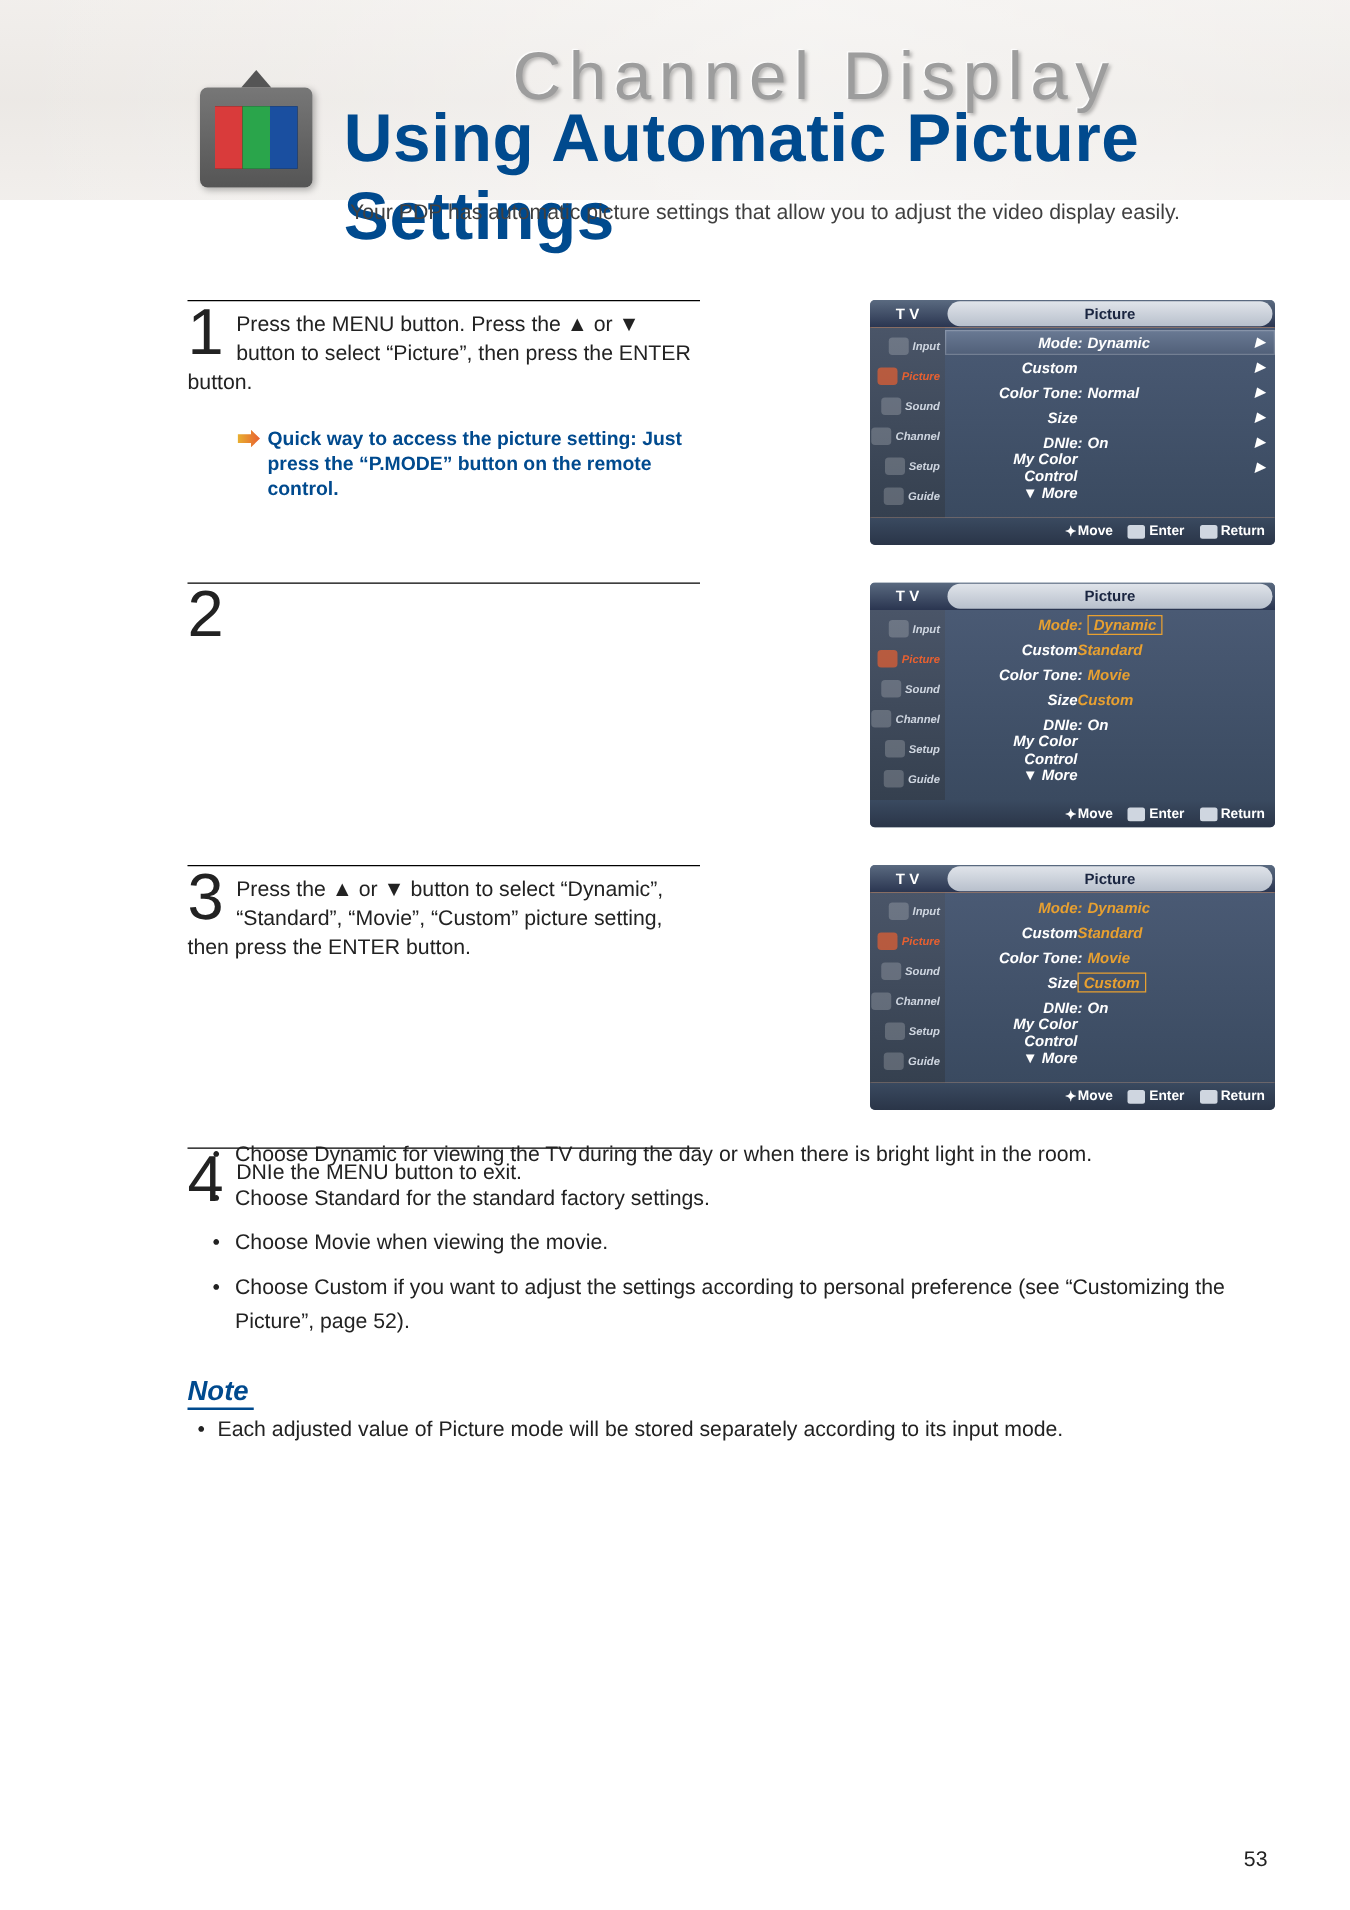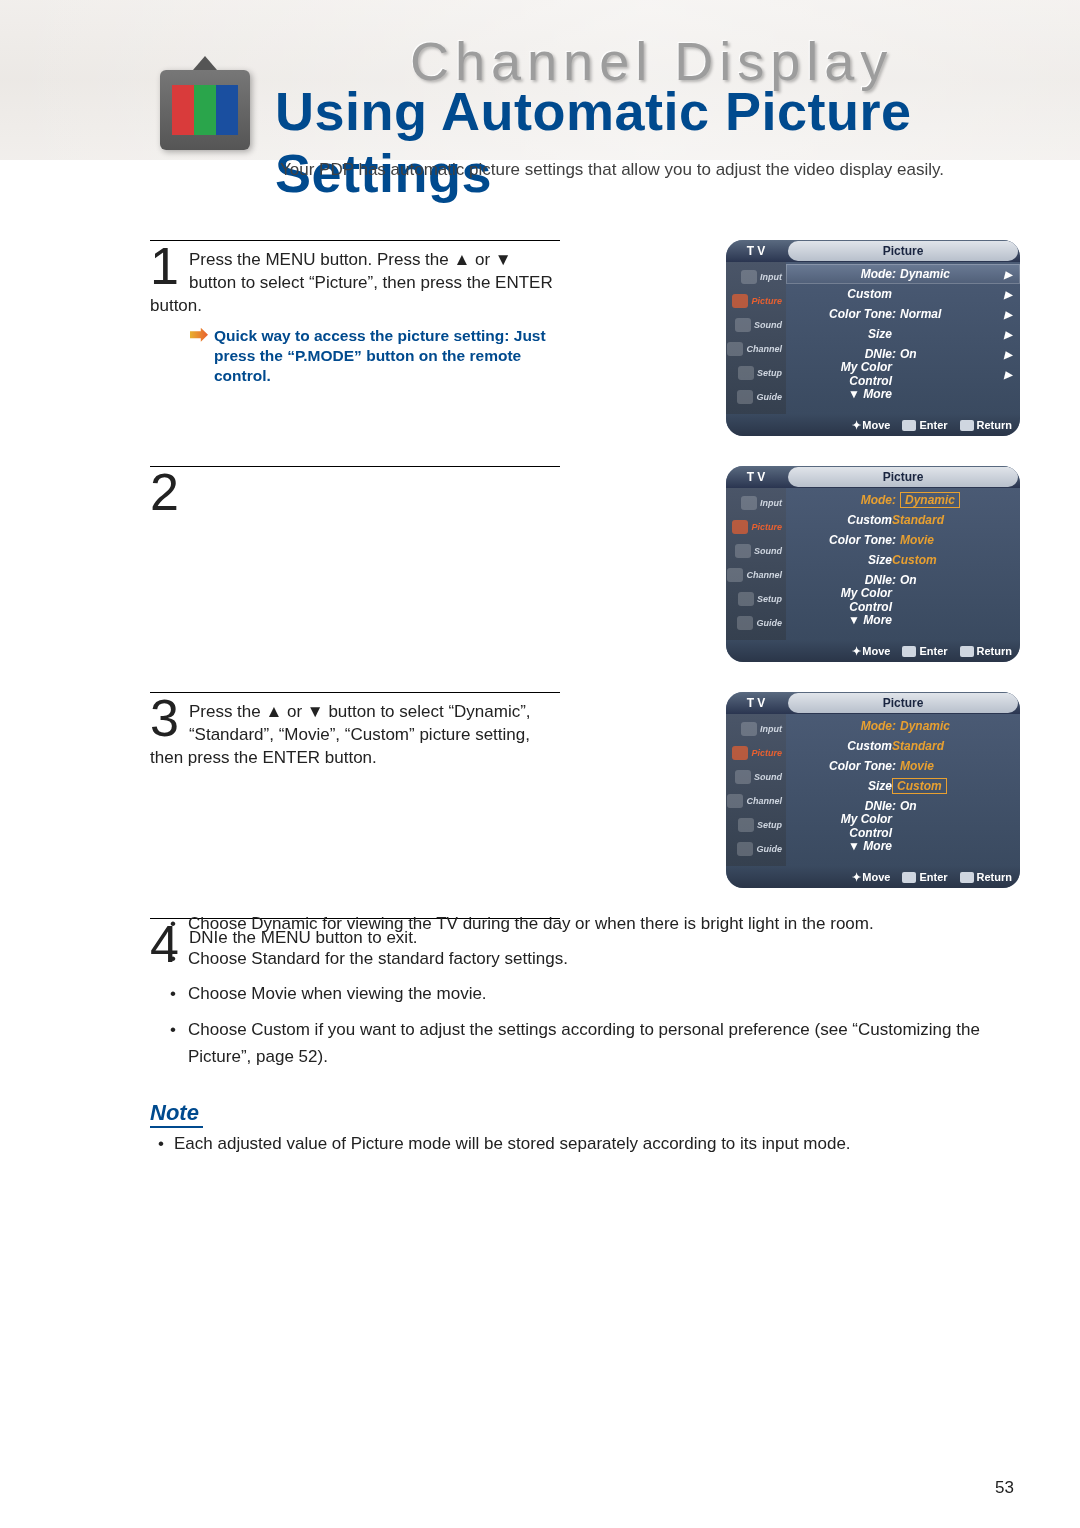--- a/index.html
+++ b/index.html
@@ -95,35 +95,35 @@
     line-height: 0.9;
     margin-right: 10px;
     margin-top: -2px;
   }
   .step-text {
     font-size: 17px;
     line-height: 1.35;
     padding-top: 4px;
     font-family: "Arial Narrow", Arial, sans-serif;
   }
-  .tip-row { display:flex; align-items:flex-start; margin-top: 8px; margin-left: 40px; }
+  .tip-row { display:flex; align-items:flex-start; margin-top: 24px; margin-left: 40px; }
   .tip-arrow {
     width:18px; height:14px; margin-top:2px; margin-right:6px;
     background: linear-gradient(90deg,#e8b030,#e86030);
     clip-path: polygon(0 25%, 60% 25%, 60% 0, 100% 50%, 60% 100%, 60% 75%, 0 75%);
     flex-shrink:0;
   }
   .tip-text {
     color:#004a8e; font-size:15.5px; line-height:1.3; font-weight:600;
     font-family: "Arial Narrow", Arial, sans-serif;
   }
 
   .osd {
-    width: 294px; flex-shrink:0; margin-left:auto;
-    border-radius: 17px;
+    width: 324px; flex-shrink:0; margin-left:auto;
+    border-radius: 4px;
     overflow: hidden;
     font-family: Arial, sans-serif;
     box-shadow: 0 0 0 1px #7a8aa0 inset;
   }
   .osd-top {
     display:flex; height:22px;
     background: linear-gradient(#5a6a80,#2a3550);
     color:#fff; font-size:12px; font-weight:700;
     align-items:center;
   }

